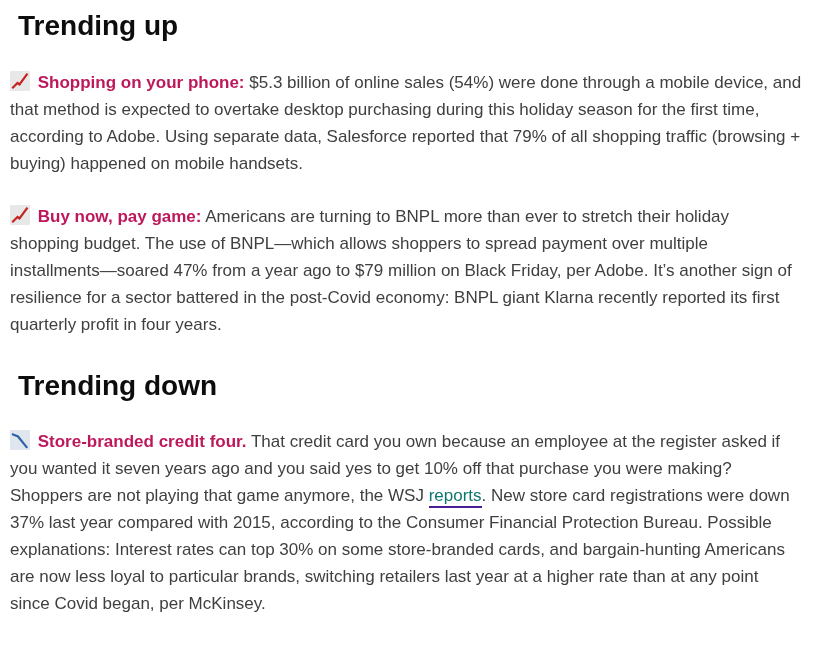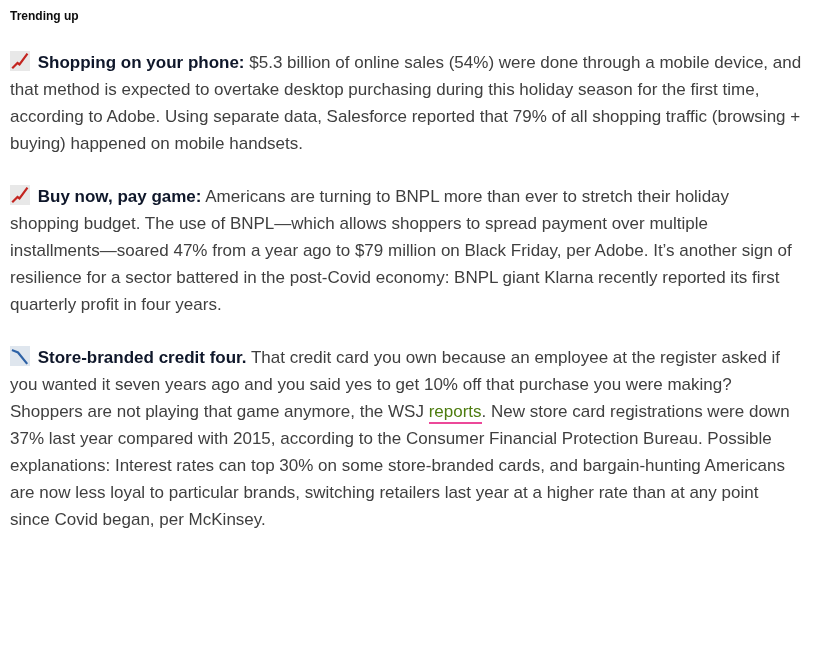--- a/index.html
+++ b/index.html
@@ -8,49 +8,49 @@
     height: 665px;
     box-sizing: border-box;
     background: #ffffff;
     font-family: "Liberation Sans", sans-serif;
     overflow: hidden;
   }
   .page {
     padding: 9px 25px 0 10px;
   }
   h2.section-heading {
-    font-size: 12px;
+    font-size: 28px;
     line-height: 1.2;
     font-weight: bold;
     color: #0d0d0d;
-    margin: 31px 0 26px 0;
+    margin: 31px 0 26px 8px;
   }
   section:first-of-type h2.section-heading {
     margin-top: 0;
   }
   p.news-item {
     font-size: 17px;
     line-height: 27px;
     color: #3f3f3f;
     margin: 0 0 26px 0;
   }
   p.news-item strong {
-    color: #0f172a;
+    color: #be185d;
   }
   .trend-icon {
     display: inline-block;
     width: 20px;
     height: 20px;
     vertical-align: -3px;
     margin-right: 3px;
   }
   a.inline-link {
-    color: #4d7c0f;
+    color: #0f766e;
     text-decoration: none;
-    border-bottom: 2px solid #ec4899;
+    border-bottom: 2px solid #4c1d95;
     padding-bottom: 1px;
     cursor: pointer;
   }
 </style>
 </head>
 <body>
 
 <div class="page">
 
   <section>
@@ -69,20 +69,21 @@
       <span class="trend-icon"><svg width="20" height="20" viewBox="0 0 20 20" aria-hidden="true">
             <rect x="0" y="0" width="20" height="20" fill="#e8e8e8"></rect>
             <polyline points="3,16.5 7.5,12 9.5,13.5 16.8,3.5" fill="none" stroke-width="2.2" stroke-linecap="square" stroke-linejoin="miter" stroke="#c32520"></polyline>
           </svg></span>
       <strong>Buy now, pay game:</strong>
       <span>Americans are turning to BNPL more than ever to stretch their holiday shopping budget. The use of BNPL—which allows shoppers to spread payment over multiple installments—soared 47% from a year ago to $79 million on Black Friday, per Adobe. It’s another sign of resilience for a sector battered in the post-Covid economy: BNPL giant Klarna recently reported its first quarterly profit in four years.</span>
     </p>
   </section>
 
   <section>
+    <h2 class="section-heading">Trending down</h2>
 
     <p class="news-item">
       <span class="trend-icon"><svg width="20" height="20" viewBox="0 0 20 20" aria-hidden="true">
             <rect x="0" y="0" width="20" height="20" fill="#dfe6ee"></rect>
             <polyline points="3,4.5 8,6.5 16.5,17" fill="none" stroke-width="2.2" stroke-linecap="square" stroke-linejoin="miter" stroke="#2e62a6"></polyline>
           </svg></span>
       <strong>Store-branded credit four.</strong>
       <span>That credit card you own because an employee at the register asked if you wanted it seven years ago and you said yes to get 10% off that purchase you were making? Shoppers are not playing that game anymore, the WSJ</span>
       <a class="inline-link">reports</a><span>. New store card registrations were down 37% last year compared with 2015, according to the Consumer Financial Protection Bureau. Possible explanations: Interest rates can top 30% on some store-branded cards, and bargain-hunting Americans are now less loyal to particular brands, switching retailers last year at a higher rate than at any point since Covid began, per McKinsey.</span>
     </p>

